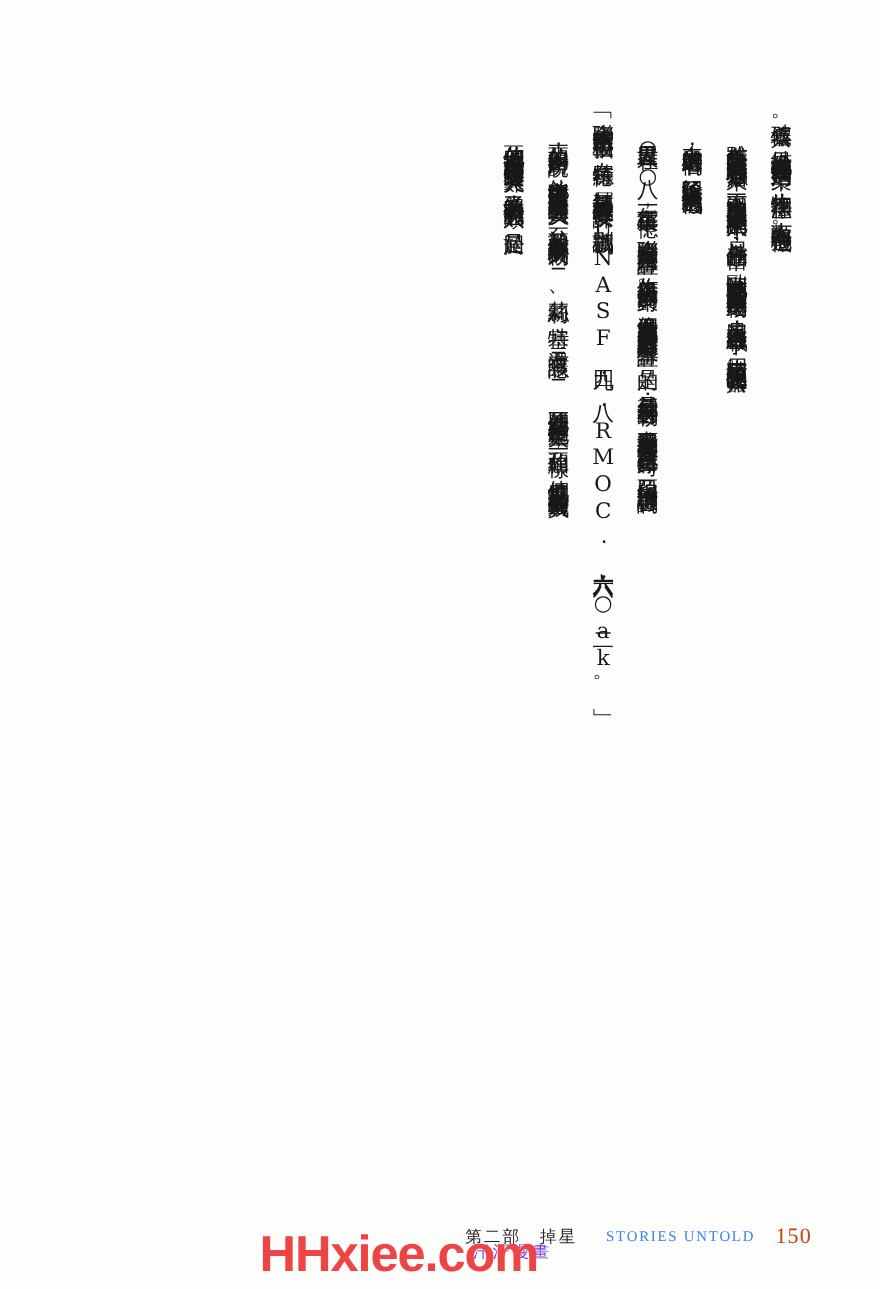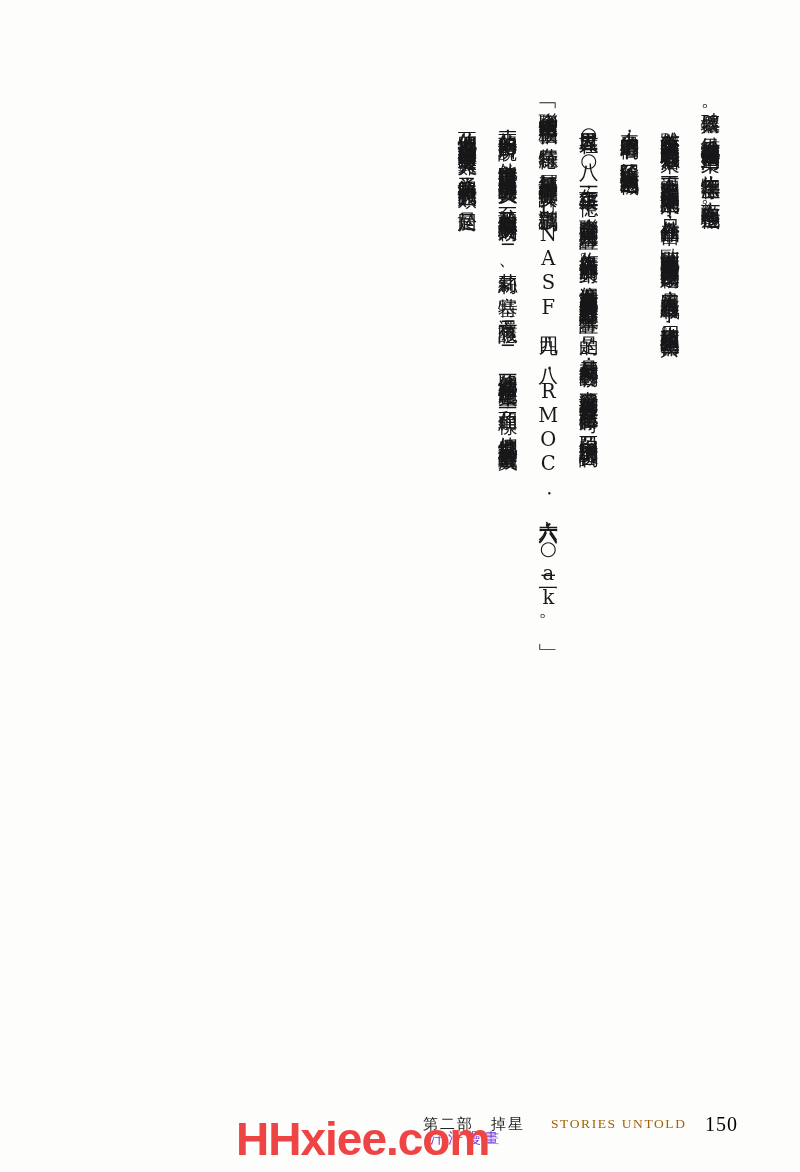--- a/index.html
+++ b/index.html
@@ -68,30 +68,30 @@
     letter-spacing: 2px;
     color: #242424;
     font-family: "DejaVu Serif", "Liberation Serif", serif;
   }
   .footer-series {
     position: absolute;
     left: 508px;
     bottom: 8px;
     font-size: 13.5px;
     letter-spacing: 1.6px;
-    color: #a16207;
+    color: #3b82f6;
     font-family: "Liberation Serif", serif;
   }
   .footer-page {
     position: absolute;
     right: 62px;
     bottom: 4px;
     font-size: 20px;
     letter-spacing: 1px;
-    color: #000000;
+    color: #c2410c;
     font-family: "Liberation Serif", serif;
   }
 
   
   .watermark {
     position: absolute;
     left: 236px;
     bottom: 10px;
     font-family: Liberation Sans, sans-serif;
     font-weight: bold;

